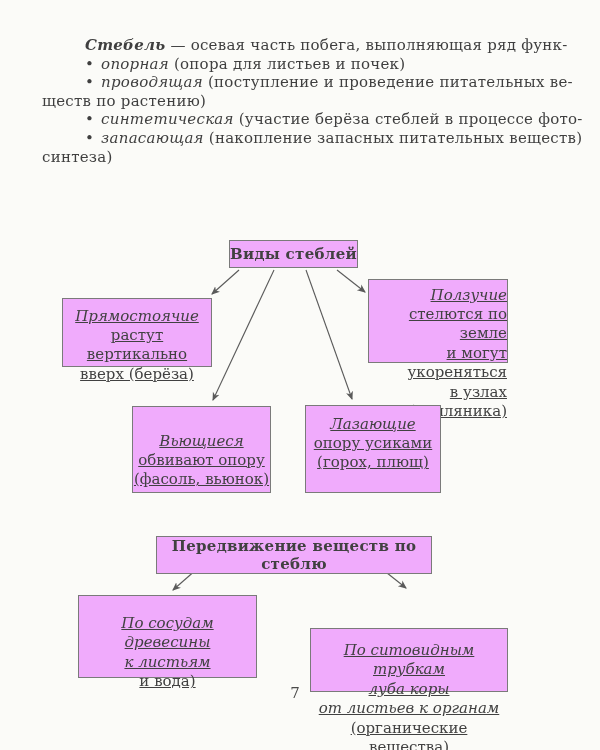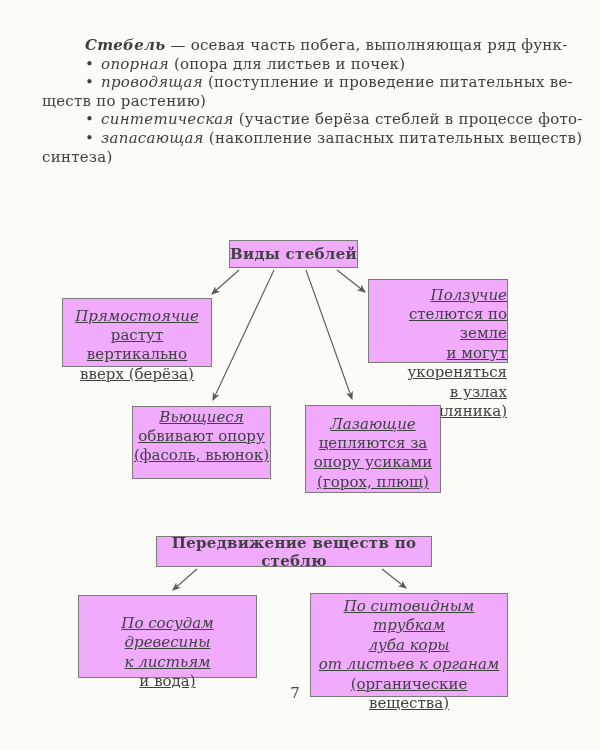--- a/index.html
+++ b/index.html
@@ -39,25 +39,25 @@
     display: flex; align-items: center; justify-content: center;
     font-weight: bold; letter-spacing: 0.3px;
   }
   .node .nline { line-height: 19.4px; }
   .node .nterm { font-style: italic; line-height: 20px; }
   .node { padding-top: 5px; text-decoration: underline; }
 
   #box-vidy   { left: 229px; top: 240px; width: 129px; height: 28px; }
   #box-pryamo { left: 62px;  top: 298px; width: 150px; height: 69px; padding-top: 7px; }
   #box-polzu  { left: 368px; top: 279px; width: 140px; height: 84px; text-align: right; }
-  #box-vyush  { left: 132px; top: 406px; width: 139px; height: 73px; padding-top: 0; }
+  #box-vyush  { left: 132px; top: 406px; width: 139px; height: 87px; padding-top: 24px; }
   #box-laza   { left: 305px; top: 405px; width: 136px; height: 88px; padding-top: 8px; }
-  #box-peredv { left: 156px; top: 536px; width: 276px; height: 31px; }
+  #box-peredv { left: 156px; top: 536px; width: 276px; height: 38px; }
   #box-sosud  { left: 78px;  top: 595px; width: 179px; height: 83px; padding-top: 18px; }
-  #box-sito   { left: 310px; top: 593px; width: 198px; height: 104px; padding-top: 3px; }
+  #box-sito   { left: 310px; top: 628px; width: 198px; height: 64px; padding-top: 12px; }
   .node .itl { font-style: italic; }
 
   
   svg.arrows {
     position: absolute; left: 0; top: 0;
     pointer-events: none;
   }
   svg.arrows line { stroke: #5a5a5a; stroke-width: 1.1; }
 
   
@@ -118,21 +118,20 @@
   </div>
 
   <div class="box node" id="box-vyush">
     <div class="nterm">Вьющиеся</div>
     <div class="nline">обвивают опору</div>
     <div class="nline">(фасоль, вьюнок)</div>
   </div>
 
   <div class="box node" id="box-laza">
     <div class="nterm">Лазающие</div>
-    <div class="nline">цепляются за</div>
     <div class="nline">опору усиками</div>
     <div class="nline">(горох, плющ)</div>
   </div>
 
   <div class="box title-box" id="box-peredv">
     <span>Передвижение веществ по стеблю</span>
   </div>
 
   <div class="box node" id="box-sosud">
     <div class="nline itl">По сосудам древесины</div>

